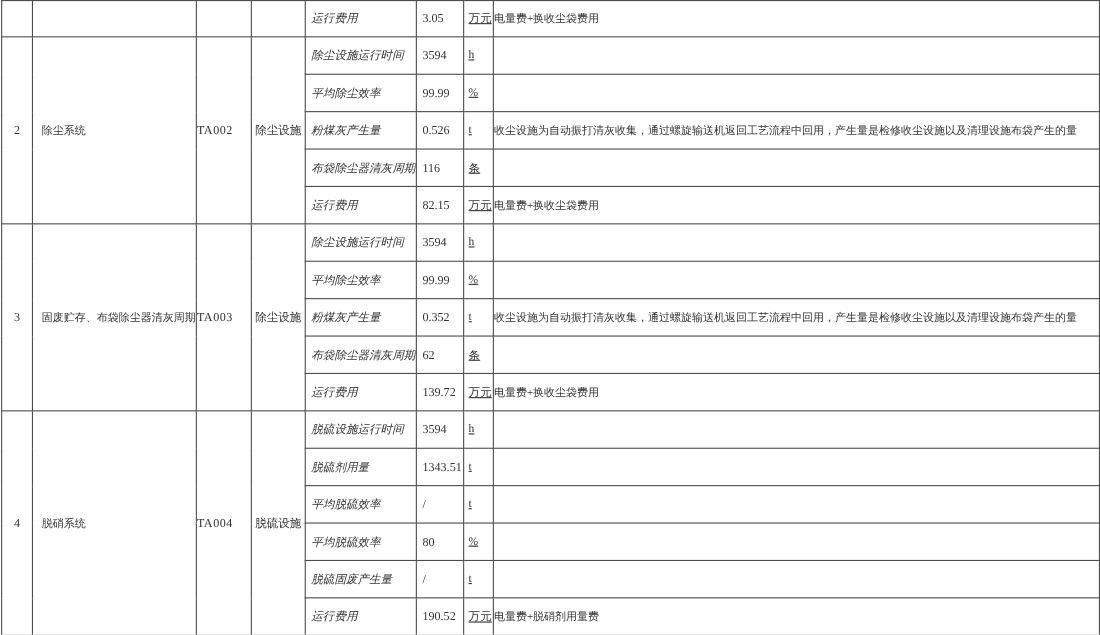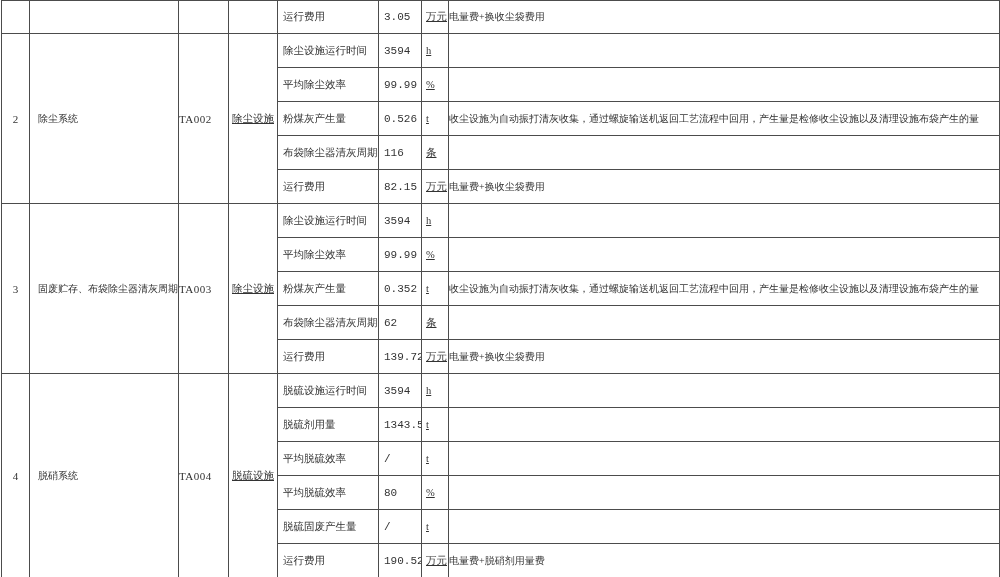--- a/index.html
+++ b/index.html
@@ -17,23 +17,23 @@
     font-size:11px;color:#333333;
     vertical-align:middle;
     padding:0 0 0 6px;
     white-space:nowrap;
     overflow:hidden;
     background:#ffffff;
   }
   td.c1{text-align:center;padding:0;font-size:11px;}
   td.c2{font-size:10px;padding-left:8px;}
   td.c3{padding:0;letter-spacing:0.5px;}
-  td.c4{text-align:center;padding:0;font-size:10.5px;text-decoration:underline;}
-  td.c5{font-size:10.5px;padding-left:5px;}
-  td.c6{padding-left:5px;font-family:Liberation Mono, monospace;}
+  td.c4{text-align:center;padding:0;font-size:10.5px;}
+  td.c5{font-size:10.5px;padding-left:5px;font-style:italic;}
+  td.c6{padding-left:5px;}
   td.c7{font-size:10.5px;padding-left:4px;text-decoration:underline;}
   td.c8{font-size:10px;padding-left:0;}
   tr.r-top{height:33px;}
   tr.sub{height:34px;}
 </style>
 </head>
 <body>
 
 <div class="page">
   <table class="facility">

